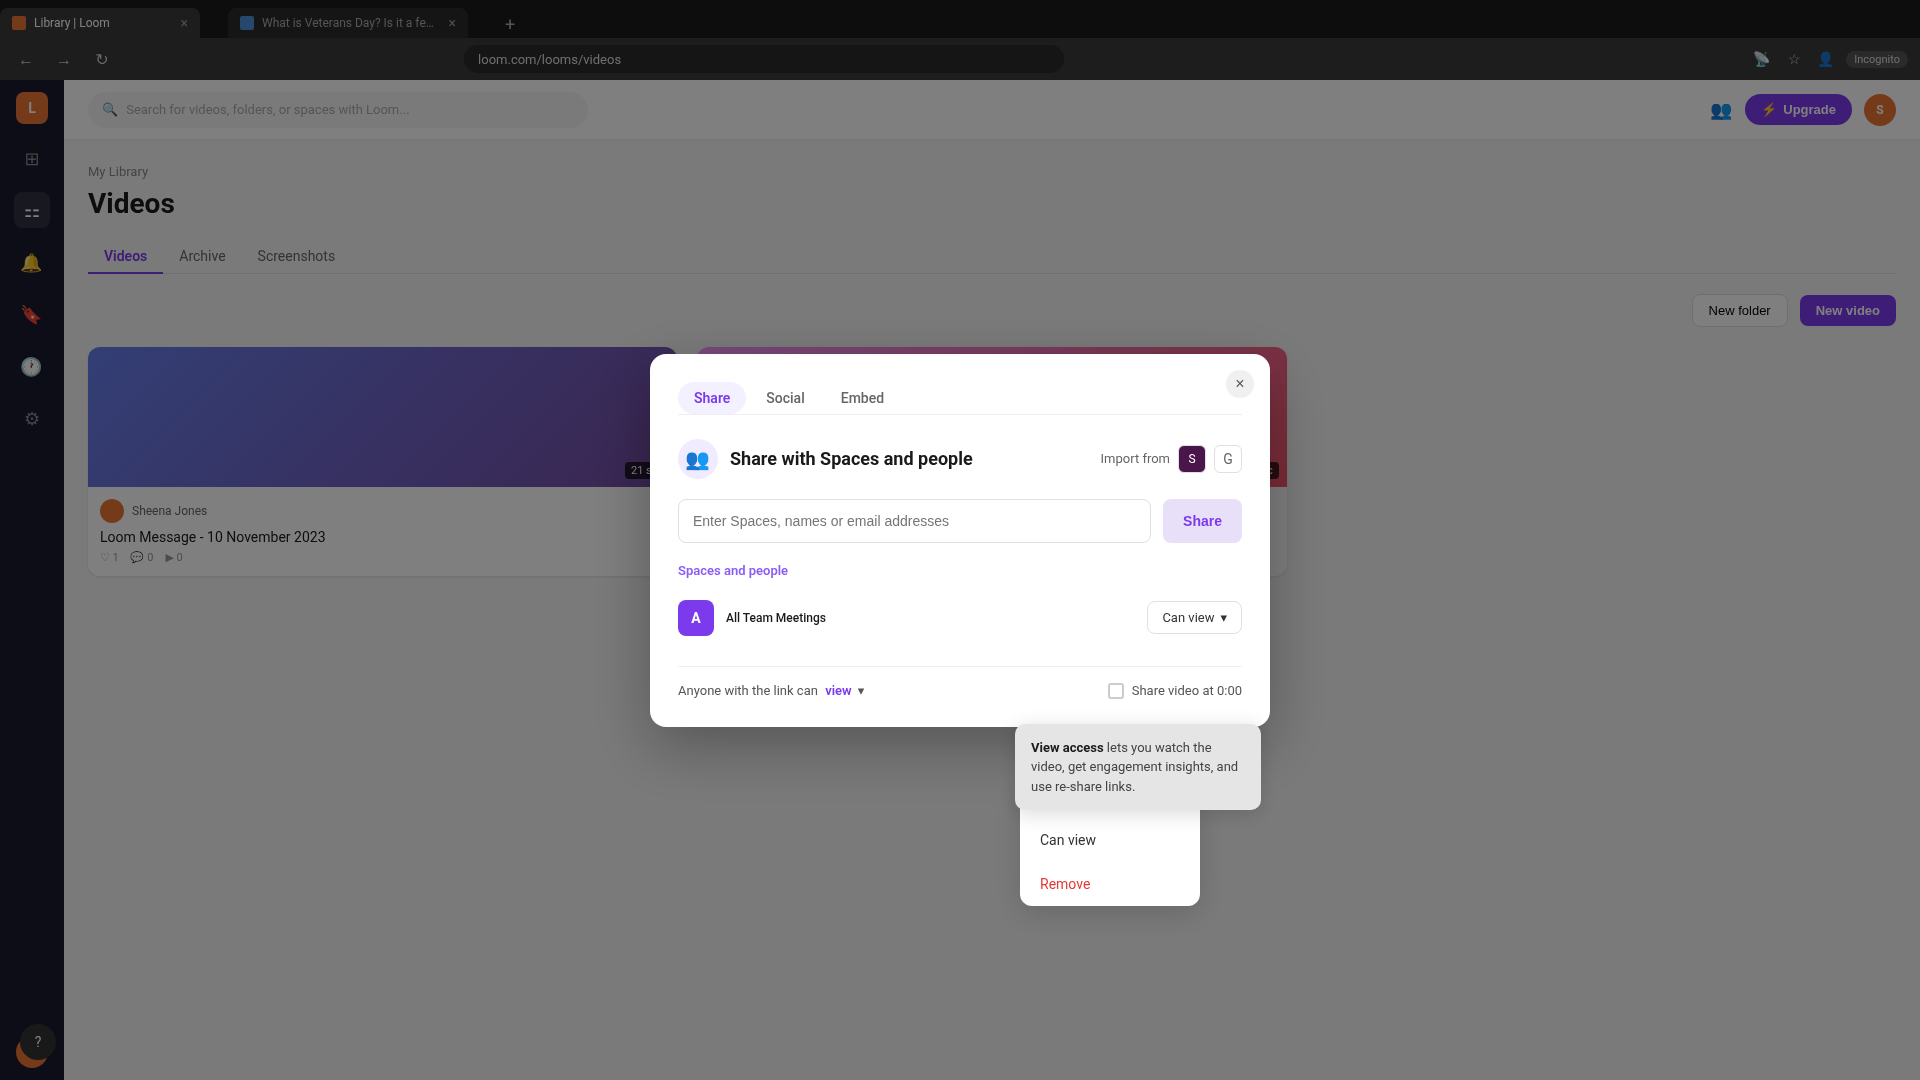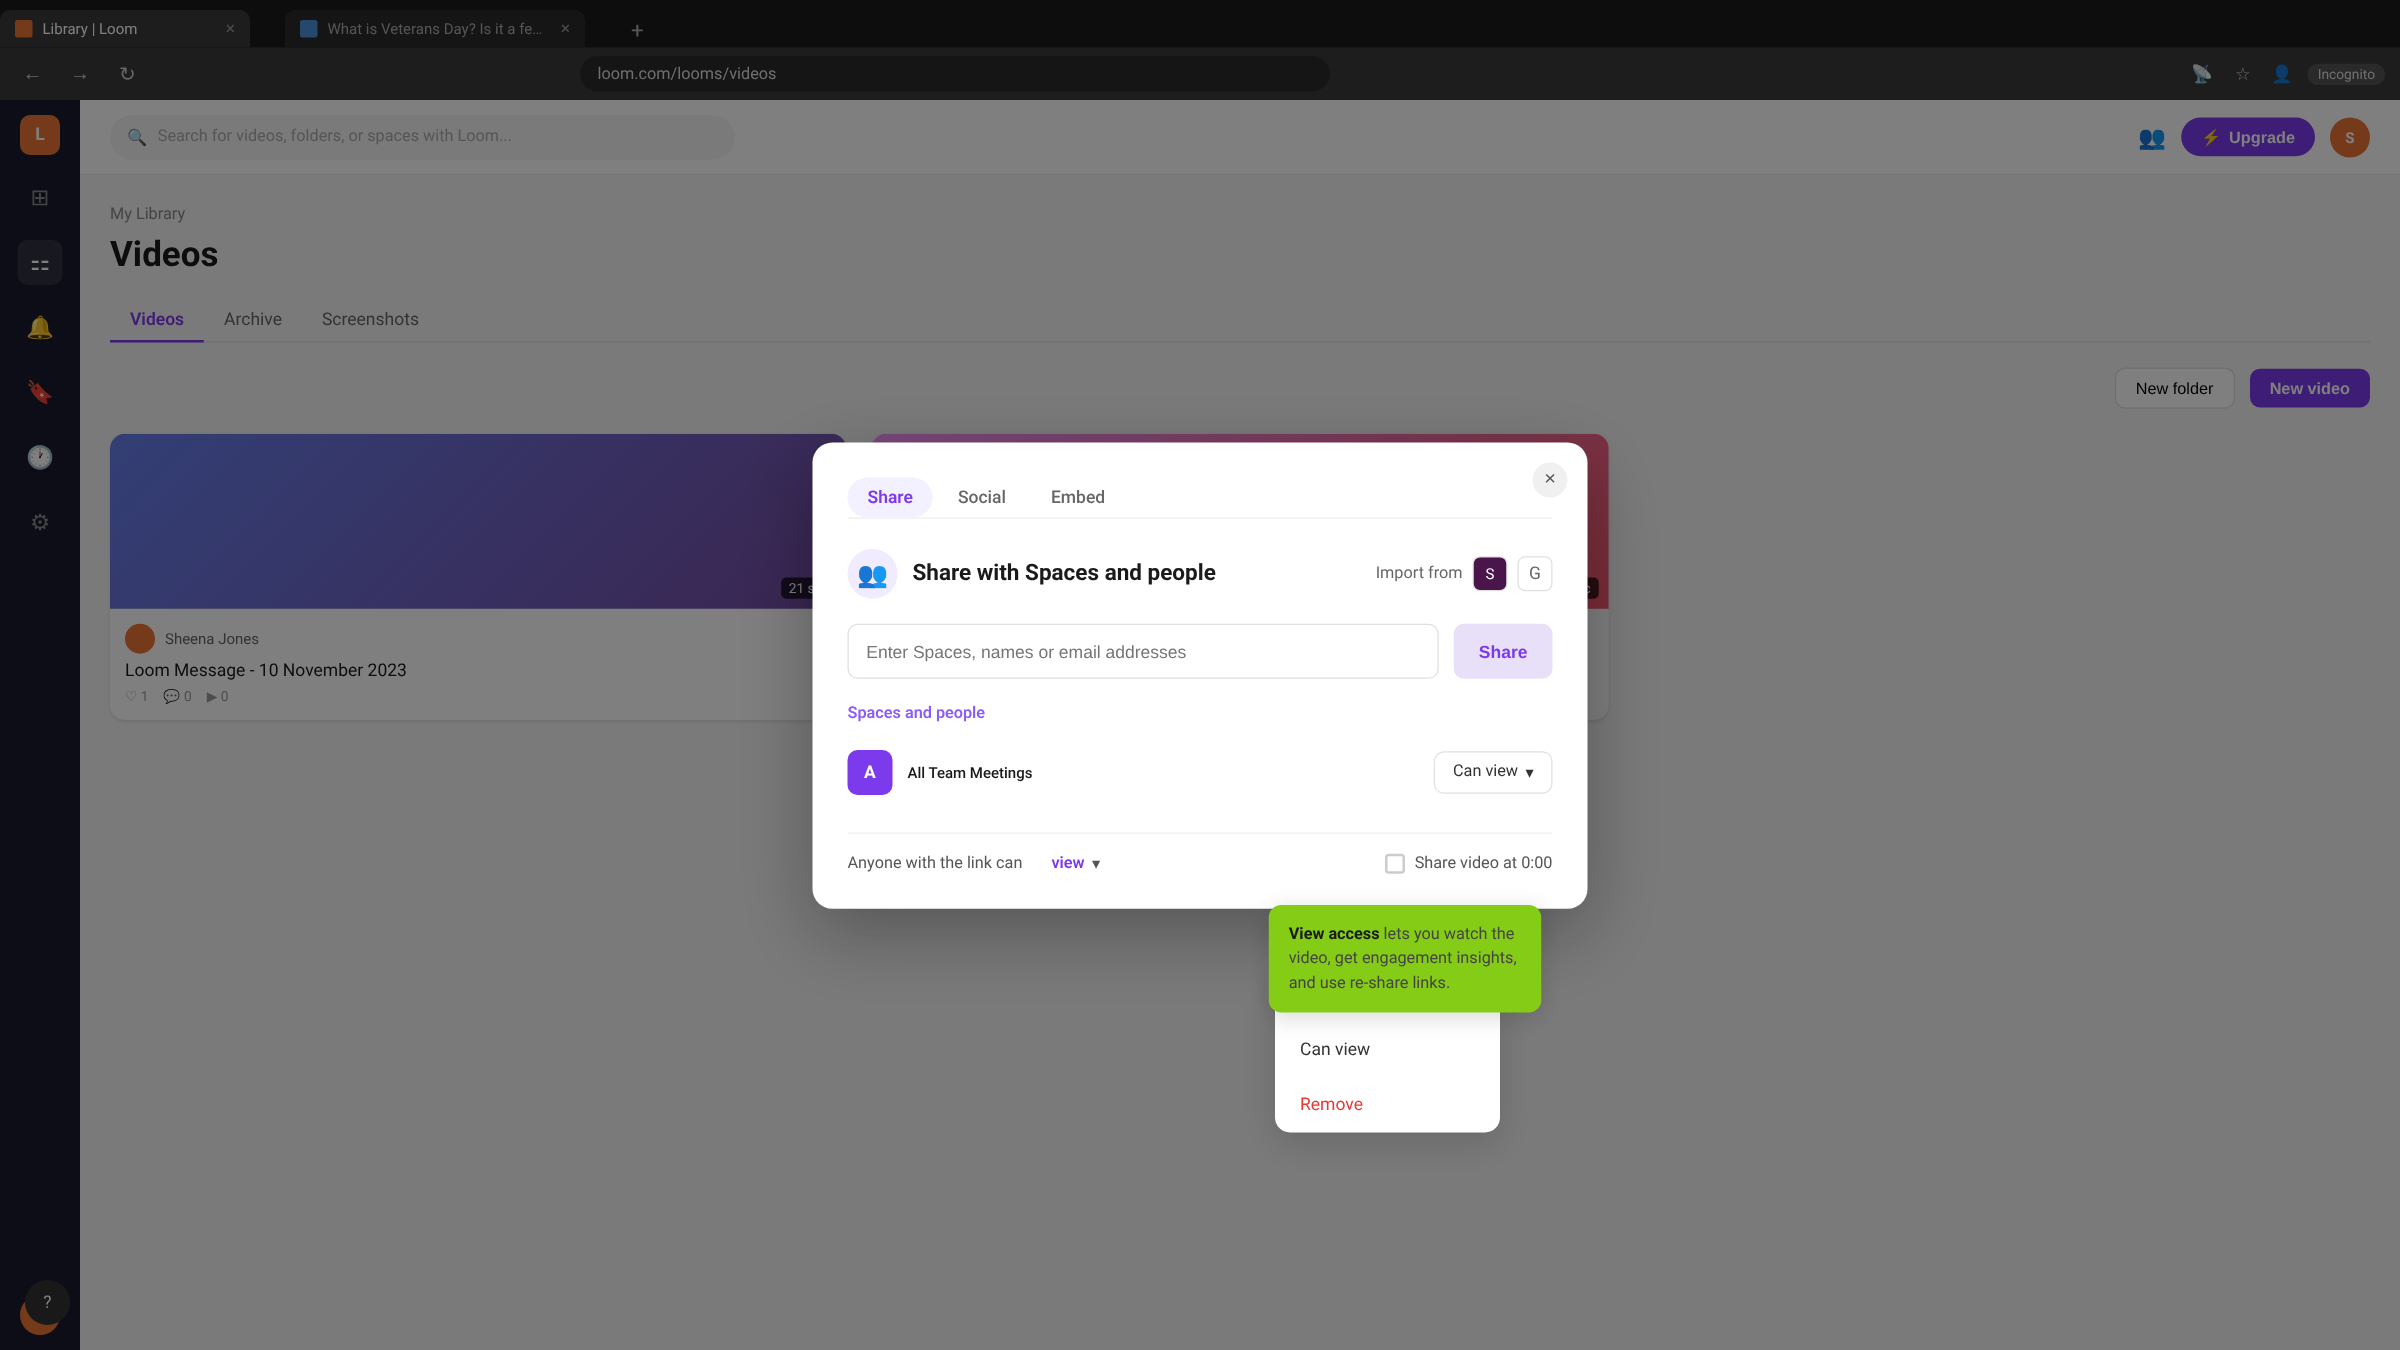--- a/index.html
+++ b/index.html
@@ -649,25 +649,25 @@
       cursor: pointer;
     }
 
     .permission-menu-item.remove {
       color: #e53935;
     }
 
     
     .tooltip-box {
       position: absolute;
-      background: #84cc16;
+      background: #e5e5e5;
       border-radius: 10px;
       box-shadow: 0 4px 20px rgba(0,0,0,0.15);
       padding: 14px 16px;
-      width: 218px;
+      width: 246px;
       font-size: 13px;
       color: #444;
       line-height: 1.5;
       z-index: 300;
       top: 370px;
       left: 50%;
       transform: translateX(55px);
     }
 
     .tooltip-box strong {
@@ -854,21 +854,21 @@
       <div class="permission-dropdown">
         <span>Can view</span>
         <span>▾</span>
       </div>
     </div>
 
     <div class="modal-footer">
       <div class="link-access">
         <span>
           <span>Anyone with the link can</span>
-          <span class="link-text" style="margin-left:20px;text-align:right;">view</span>
+          <span class="link-text" style="margin-left:4px;text-align:right;">view</span>
         </span>
         <span>▾</span>
       </div>
       <div class="share-timestamp">
         <div class="checkbox"></div>
         <span>Share video at 0:00</span>
       </div>
     </div>
 
     <div class="tooltip-box">

